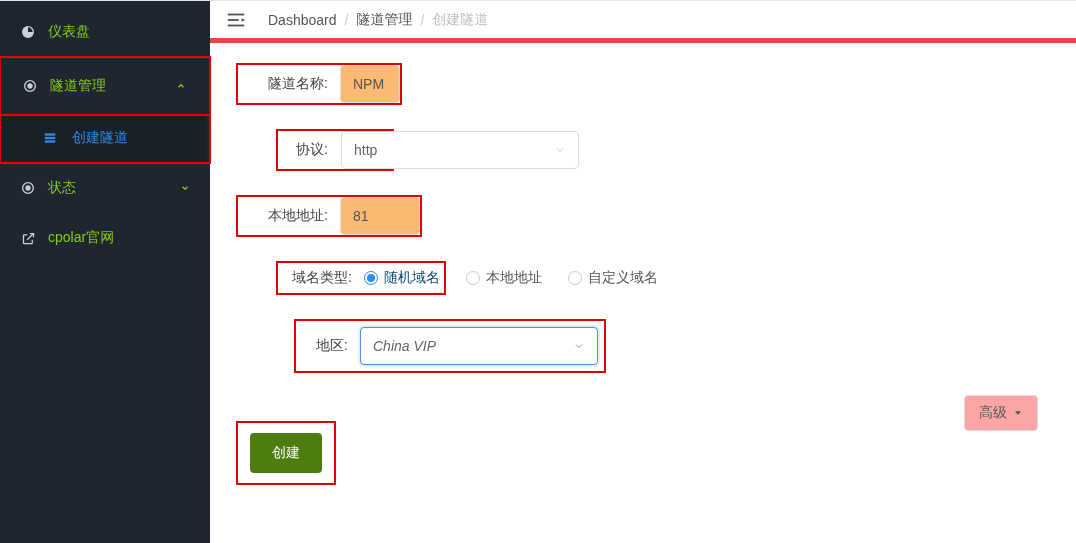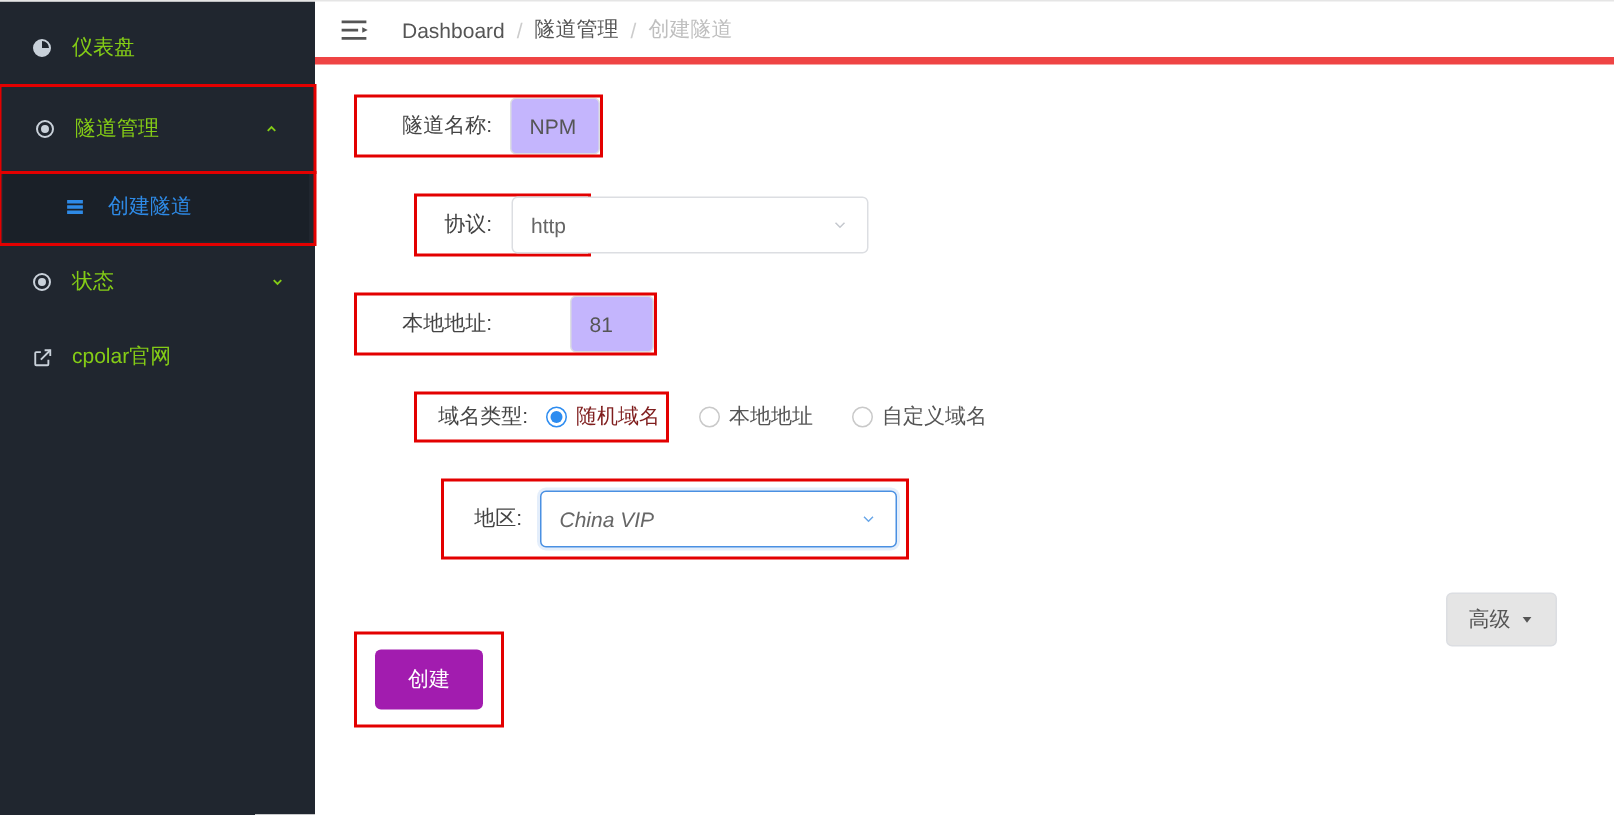--- a/index.html
+++ b/index.html
@@ -71,61 +71,61 @@
     color:#444;
   }
   .txt-input {
     height:38px;
     border:1px solid #dcdee2;
     border-radius:4px;
     padding: 0 12px;
     font-size:14px;
     color:#555;
     outline:none;
-    background:#c4b5fd;
+    background:#fdba74;
   }
   .txt-input.short { width: 60px; }
-  .txt-input.mid { width: 56px; }
+  .txt-input.mid { width: 80px; }
   .sel {
     height:38px;
     border:1px solid #dcdee2;
     border-radius:4px;
     padding: 0 12px;
     width: 238px;
     display:flex; align-items:center;
     color:#666;
     position:relative;
     background:#fff;
   }
   .sel .arrow { position:absolute; right:12px; color:#c5c8ce; }
   .sel.focus { border-color:#4a90e2; box-shadow: 0 0 0 2px rgba(74,144,226,0.15); font-style: italic; }
   .radio { display:flex; align-items:center; gap:6px; cursor:pointer; color:#555; }
   .radio .dot { width:14px; height:14px; border-radius:50%; border:1px solid #c9c9c9; display:flex;align-items:center;justify-content:center;}
   .radio.sel-on .dot { border-color:#2d8cf0; }
   .radio.sel-on .dot::after { content:""; width:8px; height:8px; border-radius:50%; background:#2d8cf0; }
-  .radio.sel-on .rlbl { color:#7f1d1d; }
+  .radio.sel-on .rlbl { color:#0c4a6e; }
   .adv-btn {
     position:absolute;
     right: 38px;
     top: 352px;
     height:36px;
     padding: 0 14px;
     border:1px solid #dcdee2;
     border-radius:4px;
-    background:#e5e5e5;
+    background:#fca5a5;
     display:flex; align-items:center; gap:6px;
     color:#555;
     cursor:pointer;
   }
   .submit {
     display:inline-flex;
     align-items:center; justify-content:center;
     height:40px;
     padding: 0 22px;
-    background:#a21caf;
+    background:#4d7c0f;
     color:#fff;
     border-radius:4px;
     cursor:pointer;
     font-size:14px;
   }
   .wrapbox { display:inline-flex; align-items:center; padding:6px 6px; }
   svg { display:block; }
 </style>
 </head>
 <body>
@@ -240,21 +240,21 @@
           <span>http</span>
           <span class="arrow">
             <svg viewBox="0 0 24 24" width="12" height="12" fill="none" stroke="currentColor" stroke-width="2">
                 <polyline points="6 9 12 15 18 9"></polyline>
               </svg>
           </span>
         </div>
       </div>
 
       <div class="row" style="margin-top:4px;">
-        <span style="display:inline-flex;align-items:flex-start;gap:40px;" class="hl-pad">
+        <span style="display:inline-flex;align-items:flex-start;" class="hl-pad">
           <span class="lbl" style="padding:10px 0 10px 6px;">本地地址:</span>
           <input class="txt-input mid" value="81" style="">
         </span>
       </div>
 
       <div class="row" style="margin-top:16px;">
         <span style="width:40px;"></span>
         <span style="display:inline-flex;align-items:center;padding:6px 4px;" class="hl-pad">
           <span class="lbl" style="width:70px;padding-left:2px;">域名类型:</span>
           <span class="radio sel-on">

